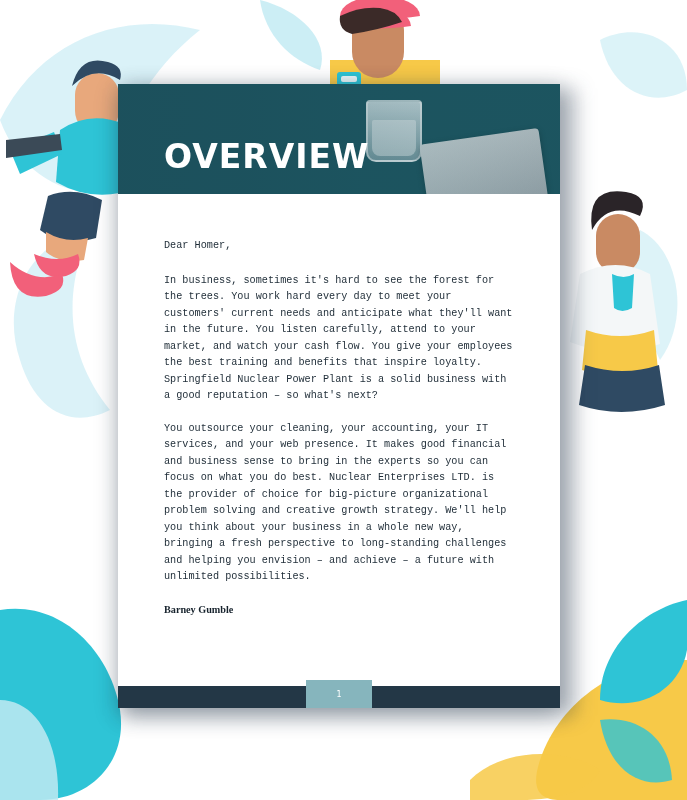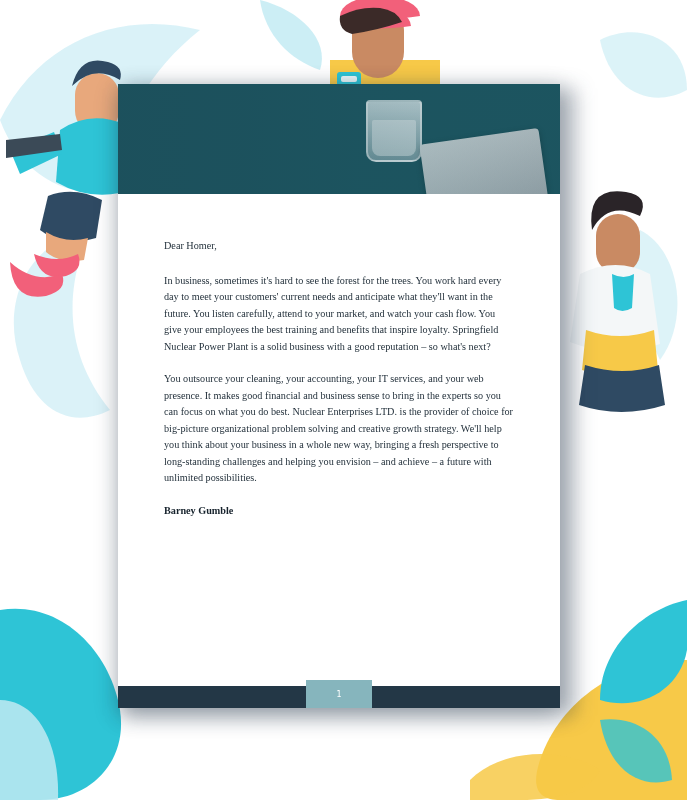--- a/index.html
+++ b/index.html
@@ -110,20 +110,21 @@
 
   
   .body {
     padding: 44px 46px 0 46px;
     color: #1d2b36;
     font-size: 10.2px;
     line-height: 1.62;
   }
   .body p {
     margin: 0 0 16px 0;
+    font-family: Liberation Mono, monospace;
   }
   .salutation { margin-bottom: 18px !important; }
   .closing { margin-bottom: 26px !important; }
 
   .signature { margin-top: 2px; }
   .sig-name {
     font-weight: bold;
     font-size: 10.2px;
     color: #16222c;
   }
@@ -211,20 +212,21 @@
 
 <div class="page-shadow"></div>
 
 <div class="page">
 
   <div class="hero">
     <div class="photo"></div>
     <div class="glass"></div>
     <div class="tablet"></div>
     <div class="overlay"></div>
+    <h1 class="hero-title">OVERVIEW</h1>
   </div>
 
   <div class="body">
     <p class="salutation">Dear Homer,</p>
     <p>In business, sometimes it's hard to see the forest for the trees. You work hard every day to meet your customers' current needs and anticipate what they'll want in the future. You listen carefully, attend to your market, and watch your cash flow. You give your employees the best training and benefits that inspire loyalty. Springfield Nuclear Power Plant is a solid business with a good reputation – so what's next?</p>
     <p>You outsource your cleaning, your accounting, your IT services, and your web presence. It makes good financial and business sense to bring in the experts so you can focus on what you do best. Nuclear Enterprises LTD. is the provider of choice for big-picture organizational problem solving and creative growth strategy. We'll help you think about your business in a whole new way, bringing a fresh perspective to long-standing challenges and helping you envision – and achieve – a future with unlimited possibilities.</p>
 
     <div class="signature">
       <div class="sig-name">Barney Gumble</div>
 

